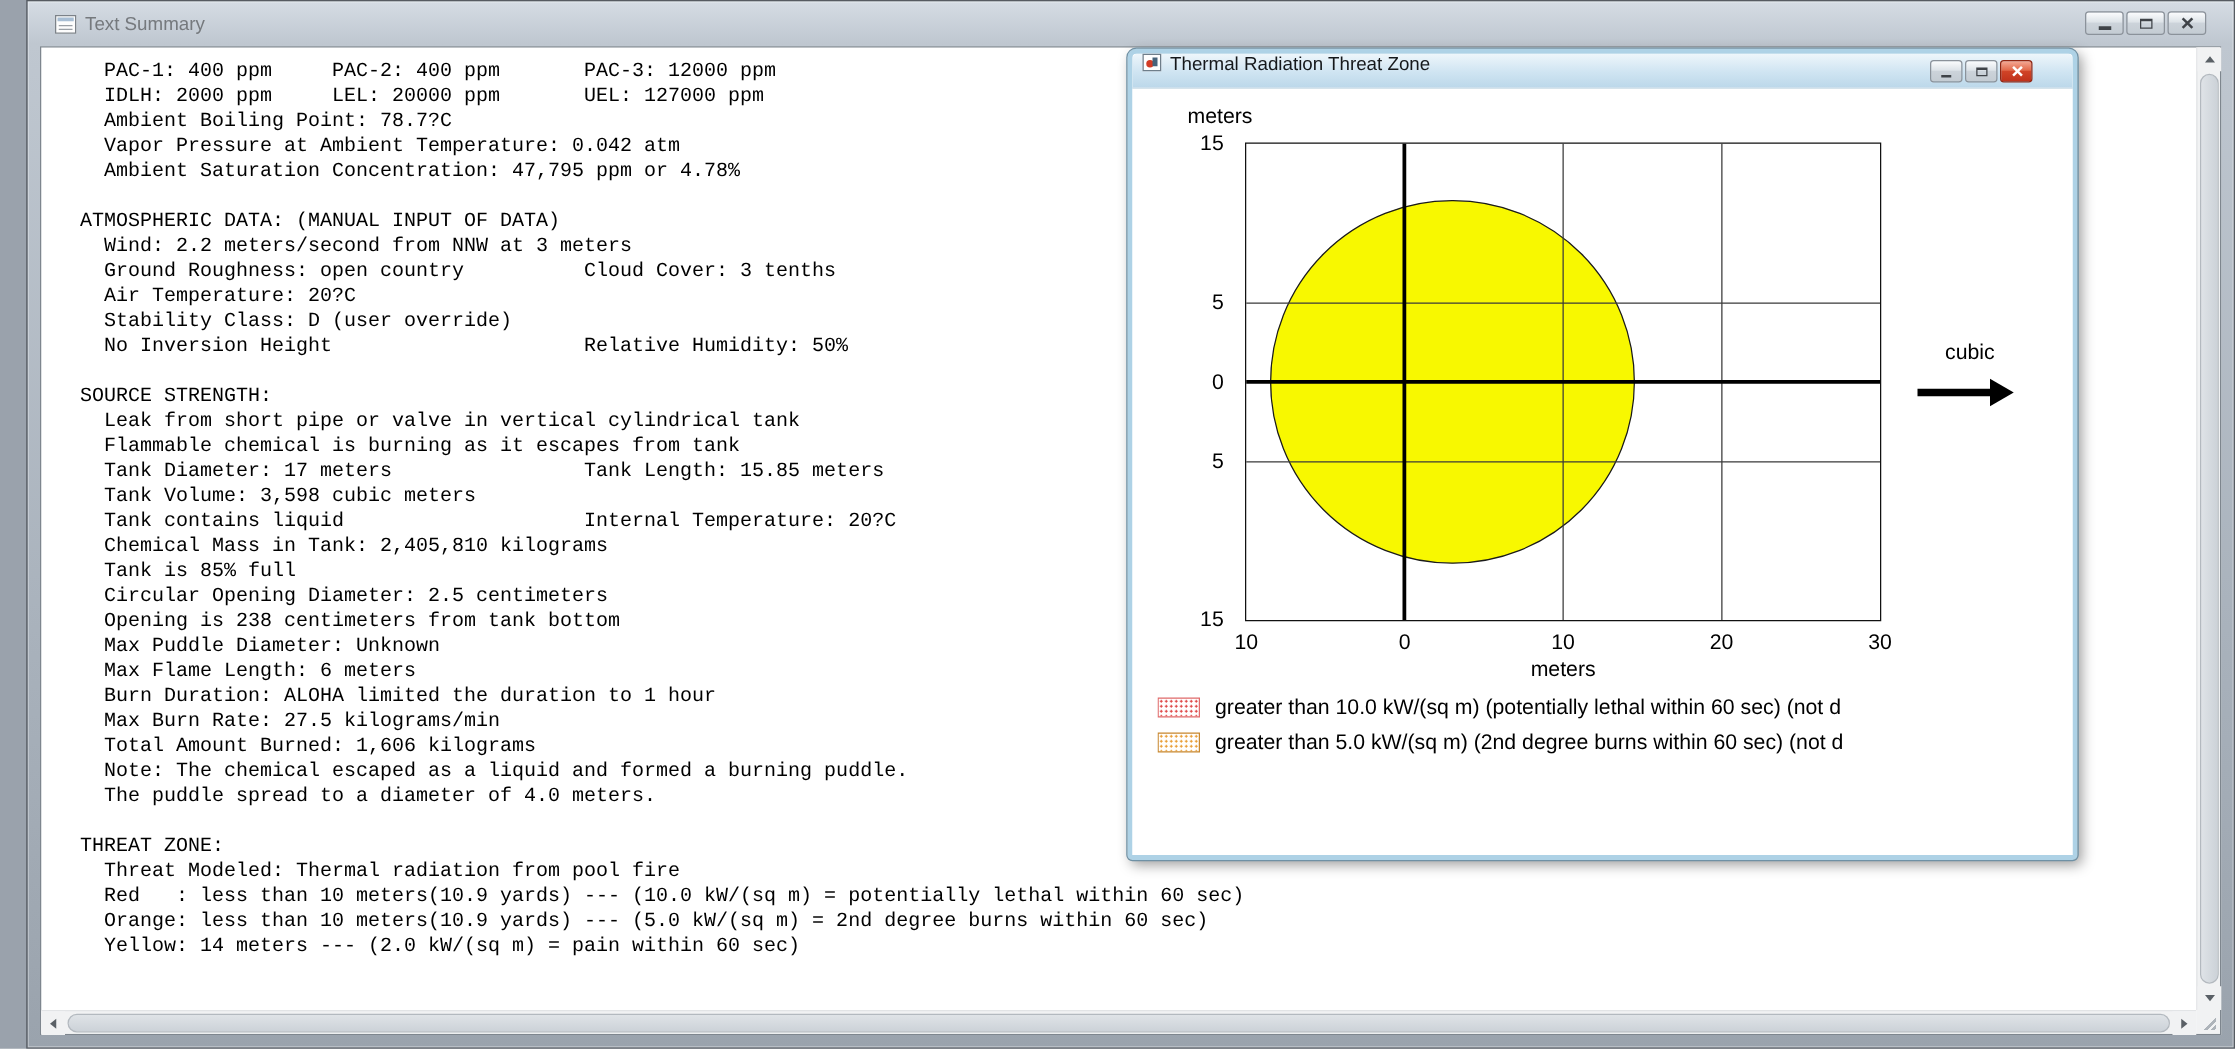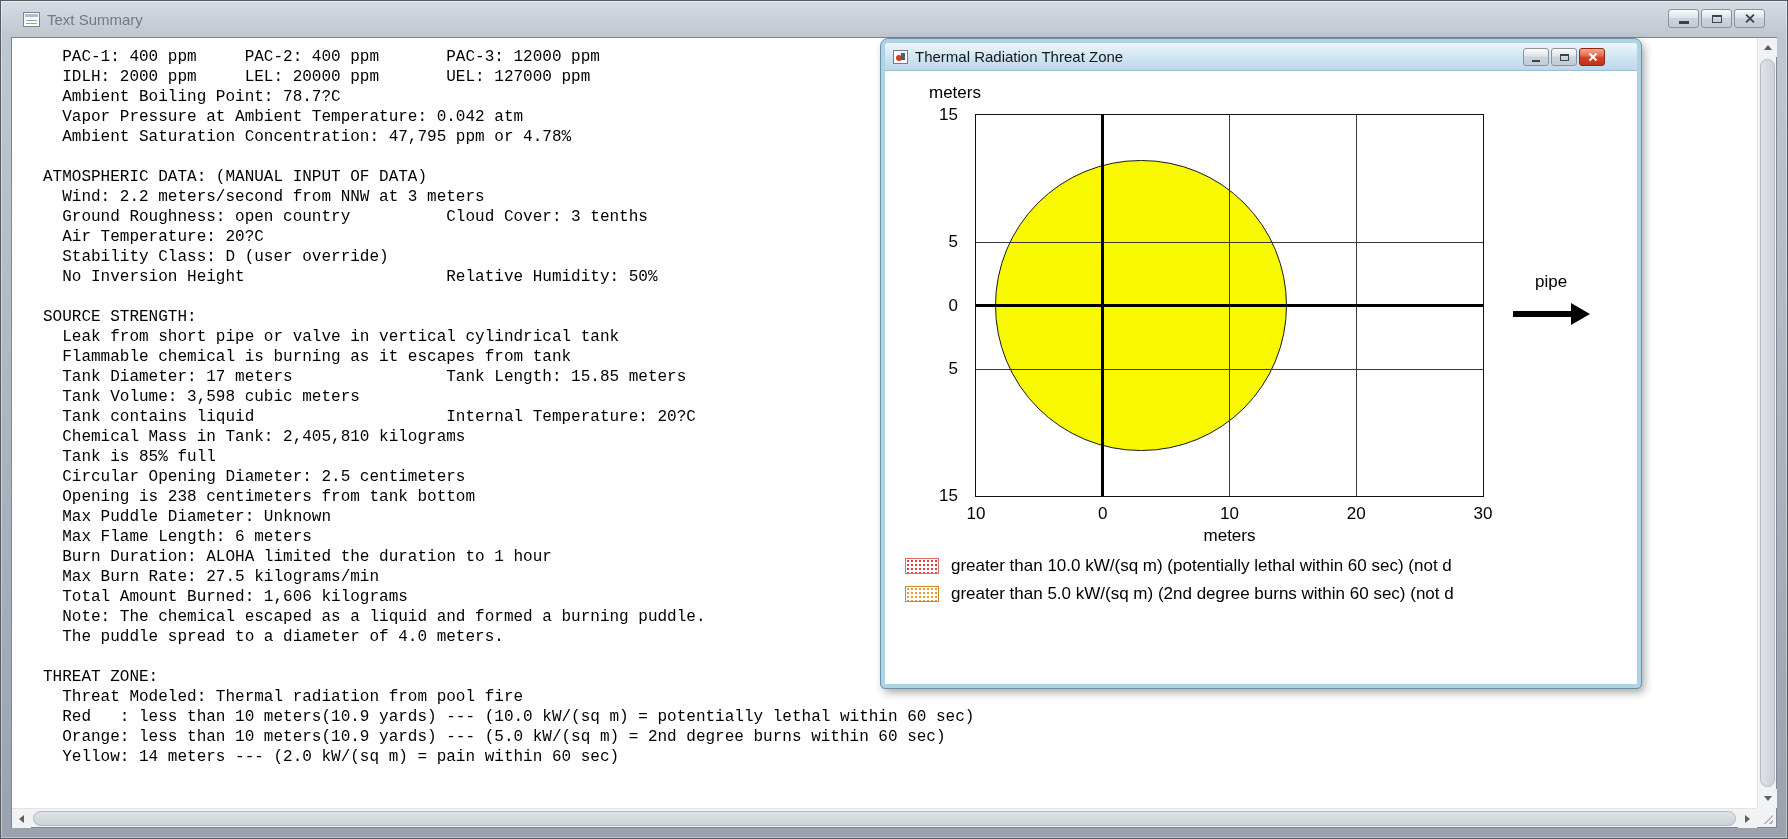--- a/index.html
+++ b/index.html
@@ -2,21 +2,21 @@
 <html><head>
 <meta charset="utf-8">
 <style>
   * { margin:0; padding:0; box-sizing:border-box; }
   html,body { width:1788px; height:839px; overflow:hidden; }
   body { font-family:"Liberation Sans", sans-serif; position:relative; background:#9aa2ac; }
 
   
   .main-window { position:absolute; inset:0; border:1px solid #565b61;
     background:linear-gradient(180deg,#d5dce4 0%,#bfc7d0 34px,#a9b2bc 60%,#9aa3ad 100%);
-    box-shadow: inset 0 0 0 1px rgba(255,255,255,.4); }
+    box-shadow: inset 0 0 0 1px rgba(255,255,255,.4); margin-left: 21px; }
   .main-titlebar { position:absolute; left:0; top:0; right:0; height:36px; display:flex; align-items:center; }
   .app-icon { width:17px; height:15px; margin-left:22px; background:#fdfdfd; border:1px solid #7c8289; position:relative; flex:none; }
   .app-icon::before { content:""; position:absolute; left:1px; right:1px; top:1px; height:3px; background:#a8bed4; }
   .app-icon::after { content:""; position:absolute; left:2px; right:2px; top:7px; height:1px; background:#9aa0a6; box-shadow:0 3px 0 #9aa0a6; }
   .main-title { color:#75797d; font-size:15px; margin-left:7px; white-space:nowrap; }
   .main-controls { position:absolute; right:22px; top:8px; display:flex; gap:2px; }
   .wbtn { width:31px; height:19px; border:1px solid #8b929a; border-radius:3px;
     background:linear-gradient(#fbfcfd,#dde3e8 45%,#ccd3da 50%,#c4ccd3);
     display:flex; align-items:center; justify-content:center; }
   .g-min { width:10px; height:3px; background:#3f4348; margin-top:8px; }
@@ -45,21 +45,21 @@
     background:linear-gradient(#dfe3e7,#ccd2d8); border:1px solid #b3b9bf; }
   .corner { position:absolute; right:0; bottom:0; width:19px; height:19px; background:#f1f2f3; }
   .corner::after { content:""; position:absolute; right:3px; bottom:3px; width:12px; height:12px;
     background:repeating-linear-gradient(135deg, transparent 0 2px, #aeb4ba 2px 4px);
     clip-path:polygon(100% 0,100% 100%,0 100%); }
 
   
   .threat-window { position:absolute; left:880px; top:38px; width:760px; height:649px;
     background:#fff; border:4px solid #aed2e6; border-radius:7px 7px 4px 4px;
     outline:1px solid #6f91a5; box-shadow:3px 4px 10px rgba(0,0,0,.38); }
-  .threat-titlebar { position:relative; height:28px; display:flex; align-items:center;
+  .threat-titlebar { position:relative; height:28px; display:flex; 
     background:linear-gradient(#eef6fb,#cfe4f2 55%,#bcd8ea); border-radius:4px 4px 0 0; border-bottom:1px solid #9dbdd2; }
   .threat-icon { width:15px; height:14px; margin-left:8px; background:#fefefe; border:1px solid #6f7necc; border:1px solid #6f7e8a; position:relative; flex:none; }
   .threat-icon::before { content:""; position:absolute; left:2px; bottom:2px; width:6px; height:6px; border-radius:50%; background:#d23b24; }
   .threat-icon::after { content:""; position:absolute; right:2px; top:2px; width:4px; height:7px; background:#46637a; }
   .threat-title { font-size:15px; color:#15181b; margin-left:7px; white-space:nowrap; }
   .threat-controls { position:absolute; right:32px; top:5px; display:flex; gap:2px; }
   .tbtn { width:26px; height:18px; border:1px solid #8b929a; border-radius:3px;
     background:linear-gradient(#fbfcfd,#dde3e8 45%,#ccd3da 50%,#c4ccd3);
     display:flex; align-items:center; justify-content:center; }
   .tbtn .g-min{width:8px;height:2px;margin-top:7px;}
@@ -223,21 +223,21 @@
       <div class="x-ticks">
           <span style="left: 0px;">10</span>
           <span style="left: 126.75px;">0</span>
           <span style="left: 253.5px;">10</span>
           <span style="left: 380.25px;">20</span>
           <span style="left: 507px;">30</span>
         </div>
       <div class="x-title">meters</div>
 
       <div class="wind">
-        <div class="wind-label">pipe</div>
+        <div class="wind-label">cubic</div>
         <div class="wind-arrow">
           <div class="wind-shaft"></div>
           <div class="wind-head"></div>
         </div>
       </div>
 
       <div class="legend">
         <div class="legend-row">
           <span class="swatch red-stipple"></span>
           <span class="legend-label">greater than 10.0 kW/(sq m) (potentially lethal within 60 sec) (not d</span>

